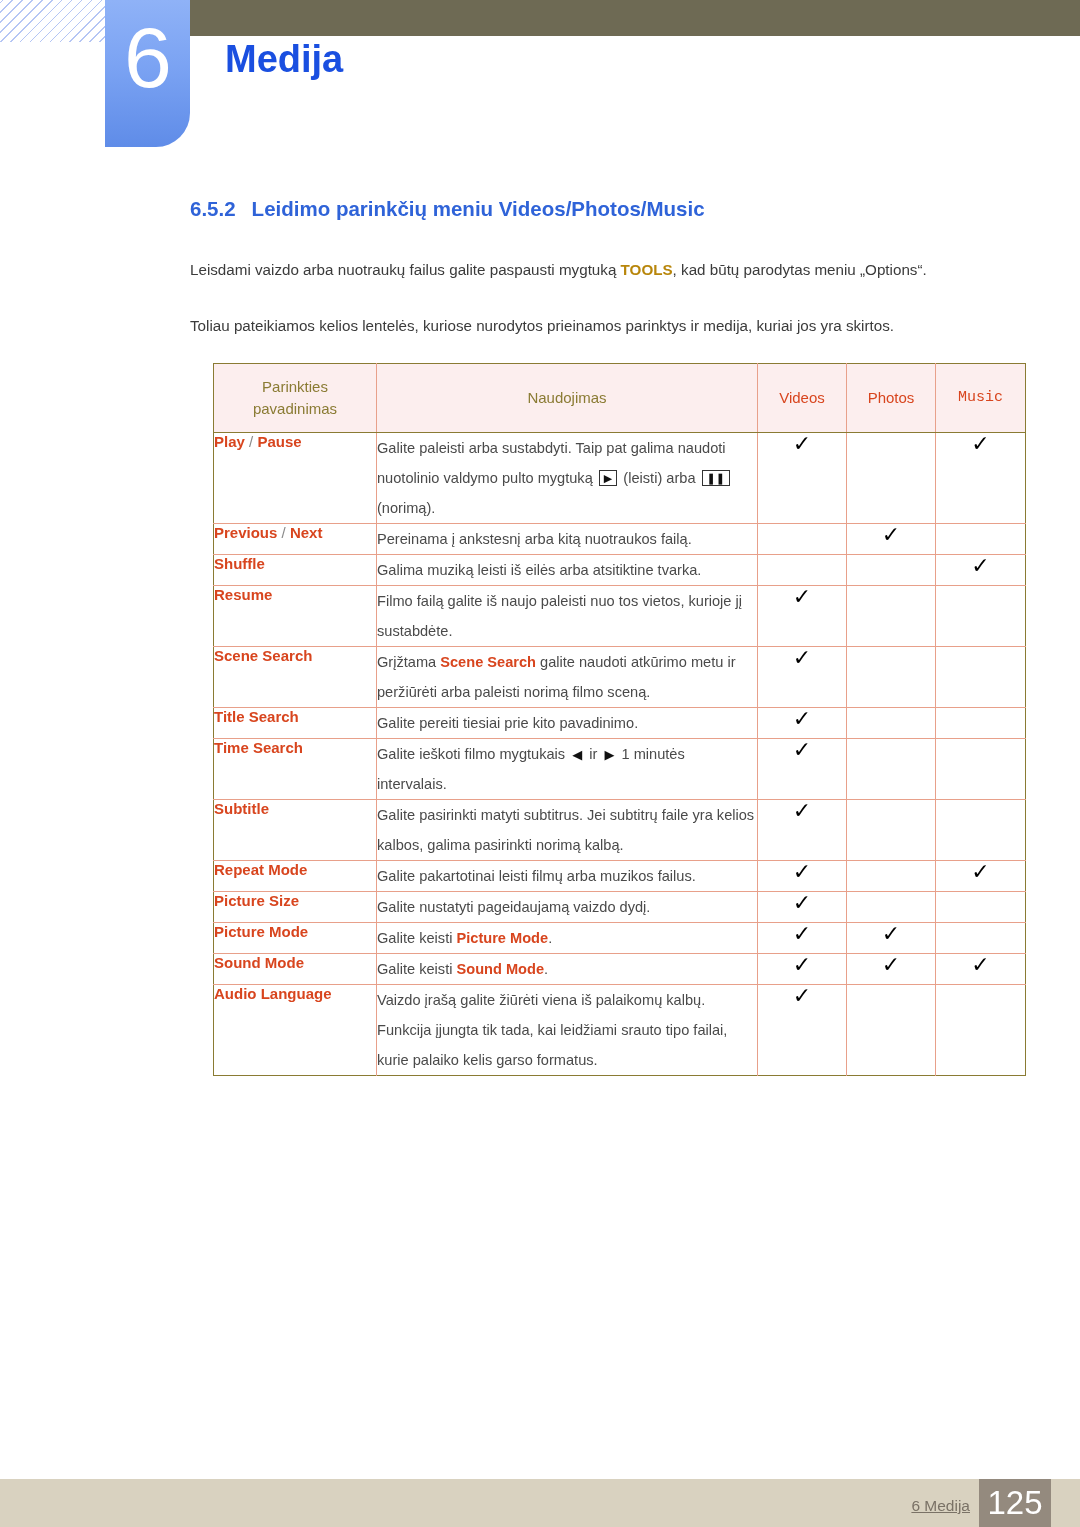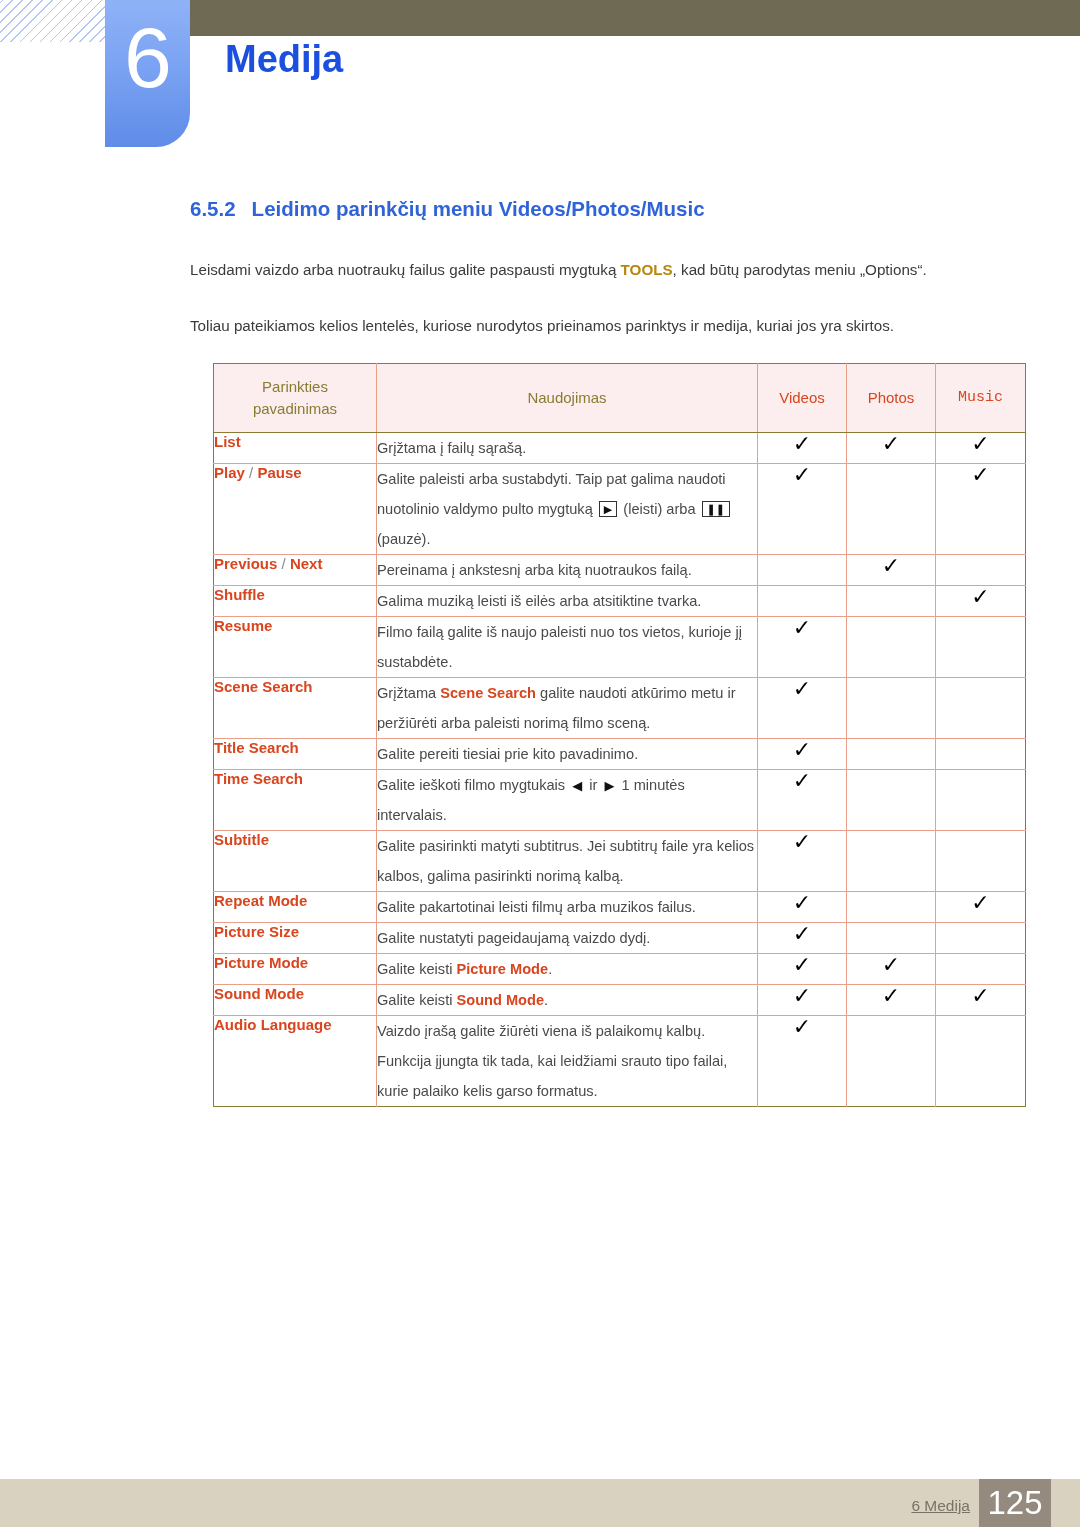--- a/index.html
+++ b/index.html
@@ -238,29 +238,22 @@
       <tr>
         <th class="h-olive">Parinkties pavadinimas</th>
         <th class="h-olive">Naudojimas</th>
         <th class="h-red">Videos</th>
         <th class="h-red">Photos</th>
         <th class="h-red">Music</th>
       </tr>
     </thead>
     <tbody id="tbody">
         <tr>
-          <td class="name"><span>List</span></td>
-          <td class="use"><span>Grįžtama į failų sąrašą.</span></td>
-          <td class="mark"><span class="check">✓</span></td>
-          <td class="mark"><span class="check">✓</span></td>
-          <td class="mark"><span class="check">✓</span></td>
-        </tr>
-        <tr>
           <td class="name"><span>Play</span><span class="sep"> / </span><span>Pause</span></td>
-          <td class="use"><span>Galite paleisti arba sustabdyti. Taip pat galima naudoti nuotolinio valdymo pulto mygtuką </span><span class="keybox">▶</span><span> (leisti) arba </span><span class="keybox">❚❚</span><span> (pauzė).</span></td>
+          <td class="use"><span>Galite paleisti arba sustabdyti. Taip pat galima naudoti nuotolinio valdymo pulto mygtuką </span><span class="keybox">▶</span><span> (leisti) arba </span><span class="keybox">❚❚</span><span> (norimą).</span></td>
           <td class="mark"><span class="check">✓</span></td>
           <td class="mark"></td>
           <td class="mark"><span class="check">✓</span></td>
         </tr>
         <tr>
           <td class="name"><span>Previous</span><span class="sep"> / </span><span>Next</span></td>
           <td class="use"><span>Pereinama į ankstesnį arba kitą nuotraukos failą.</span></td>
           <td class="mark"></td>
           <td class="mark"><span class="check">✓</span></td>
           <td class="mark"></td>

